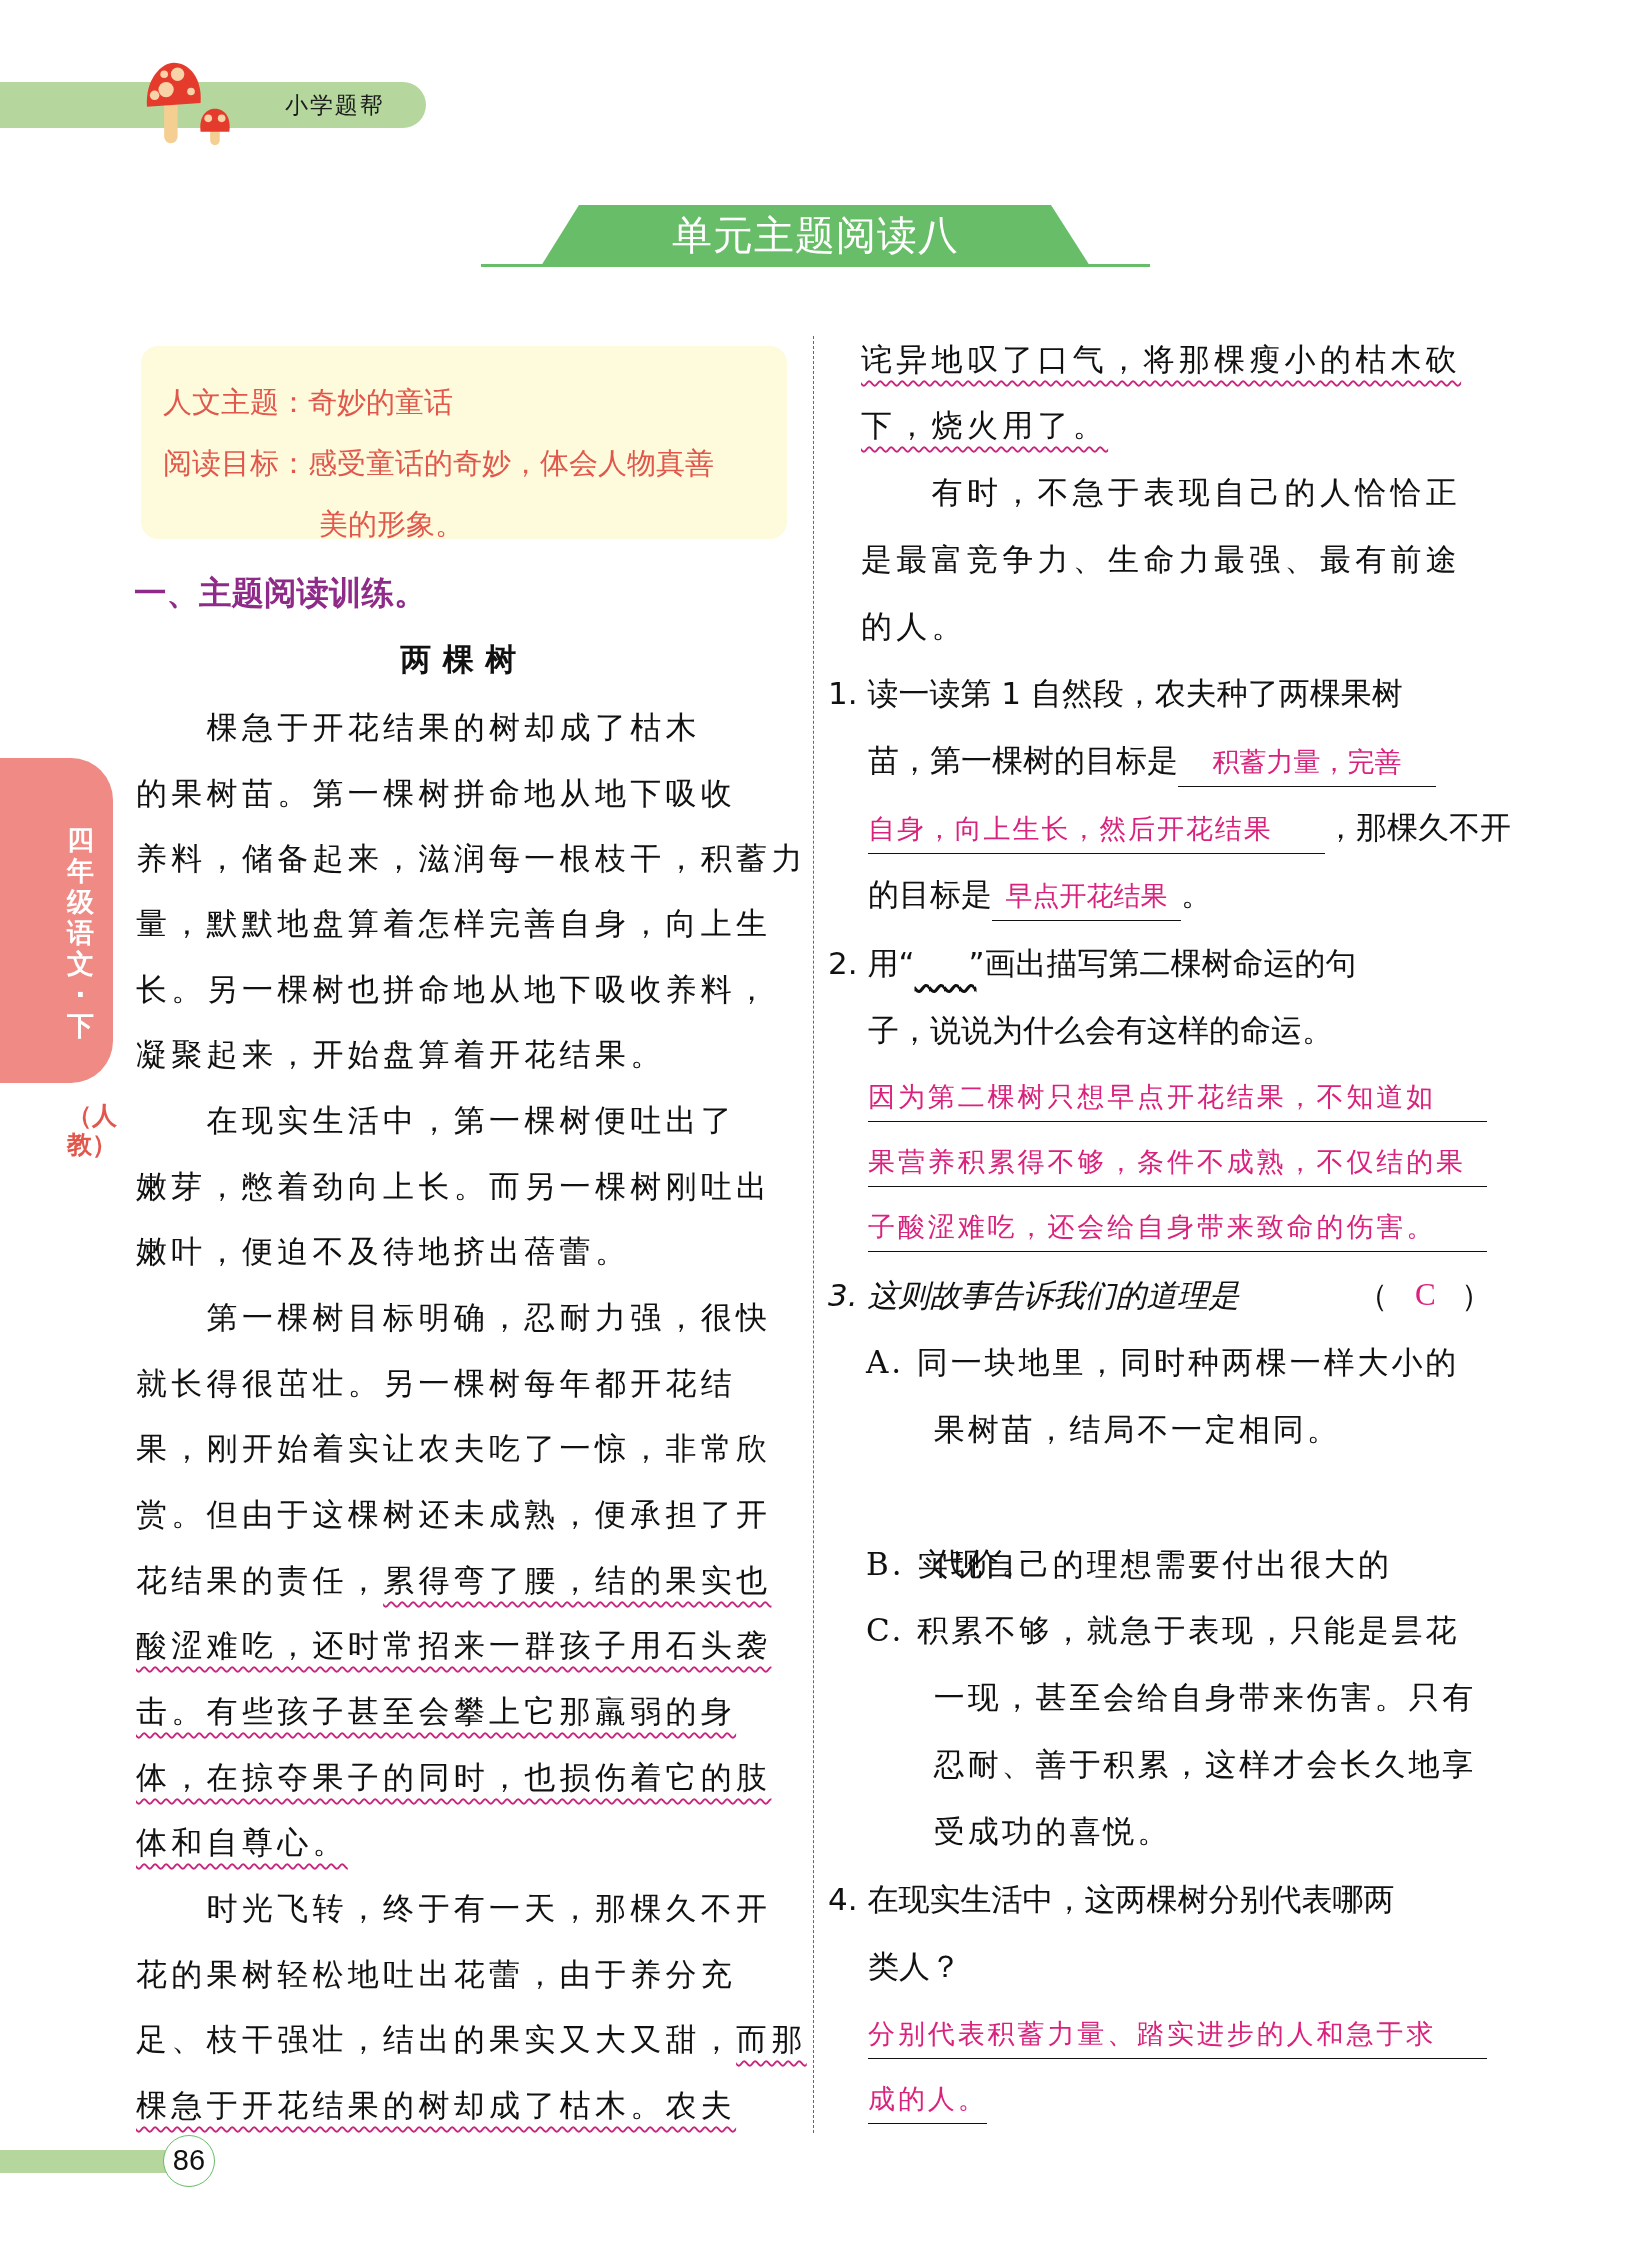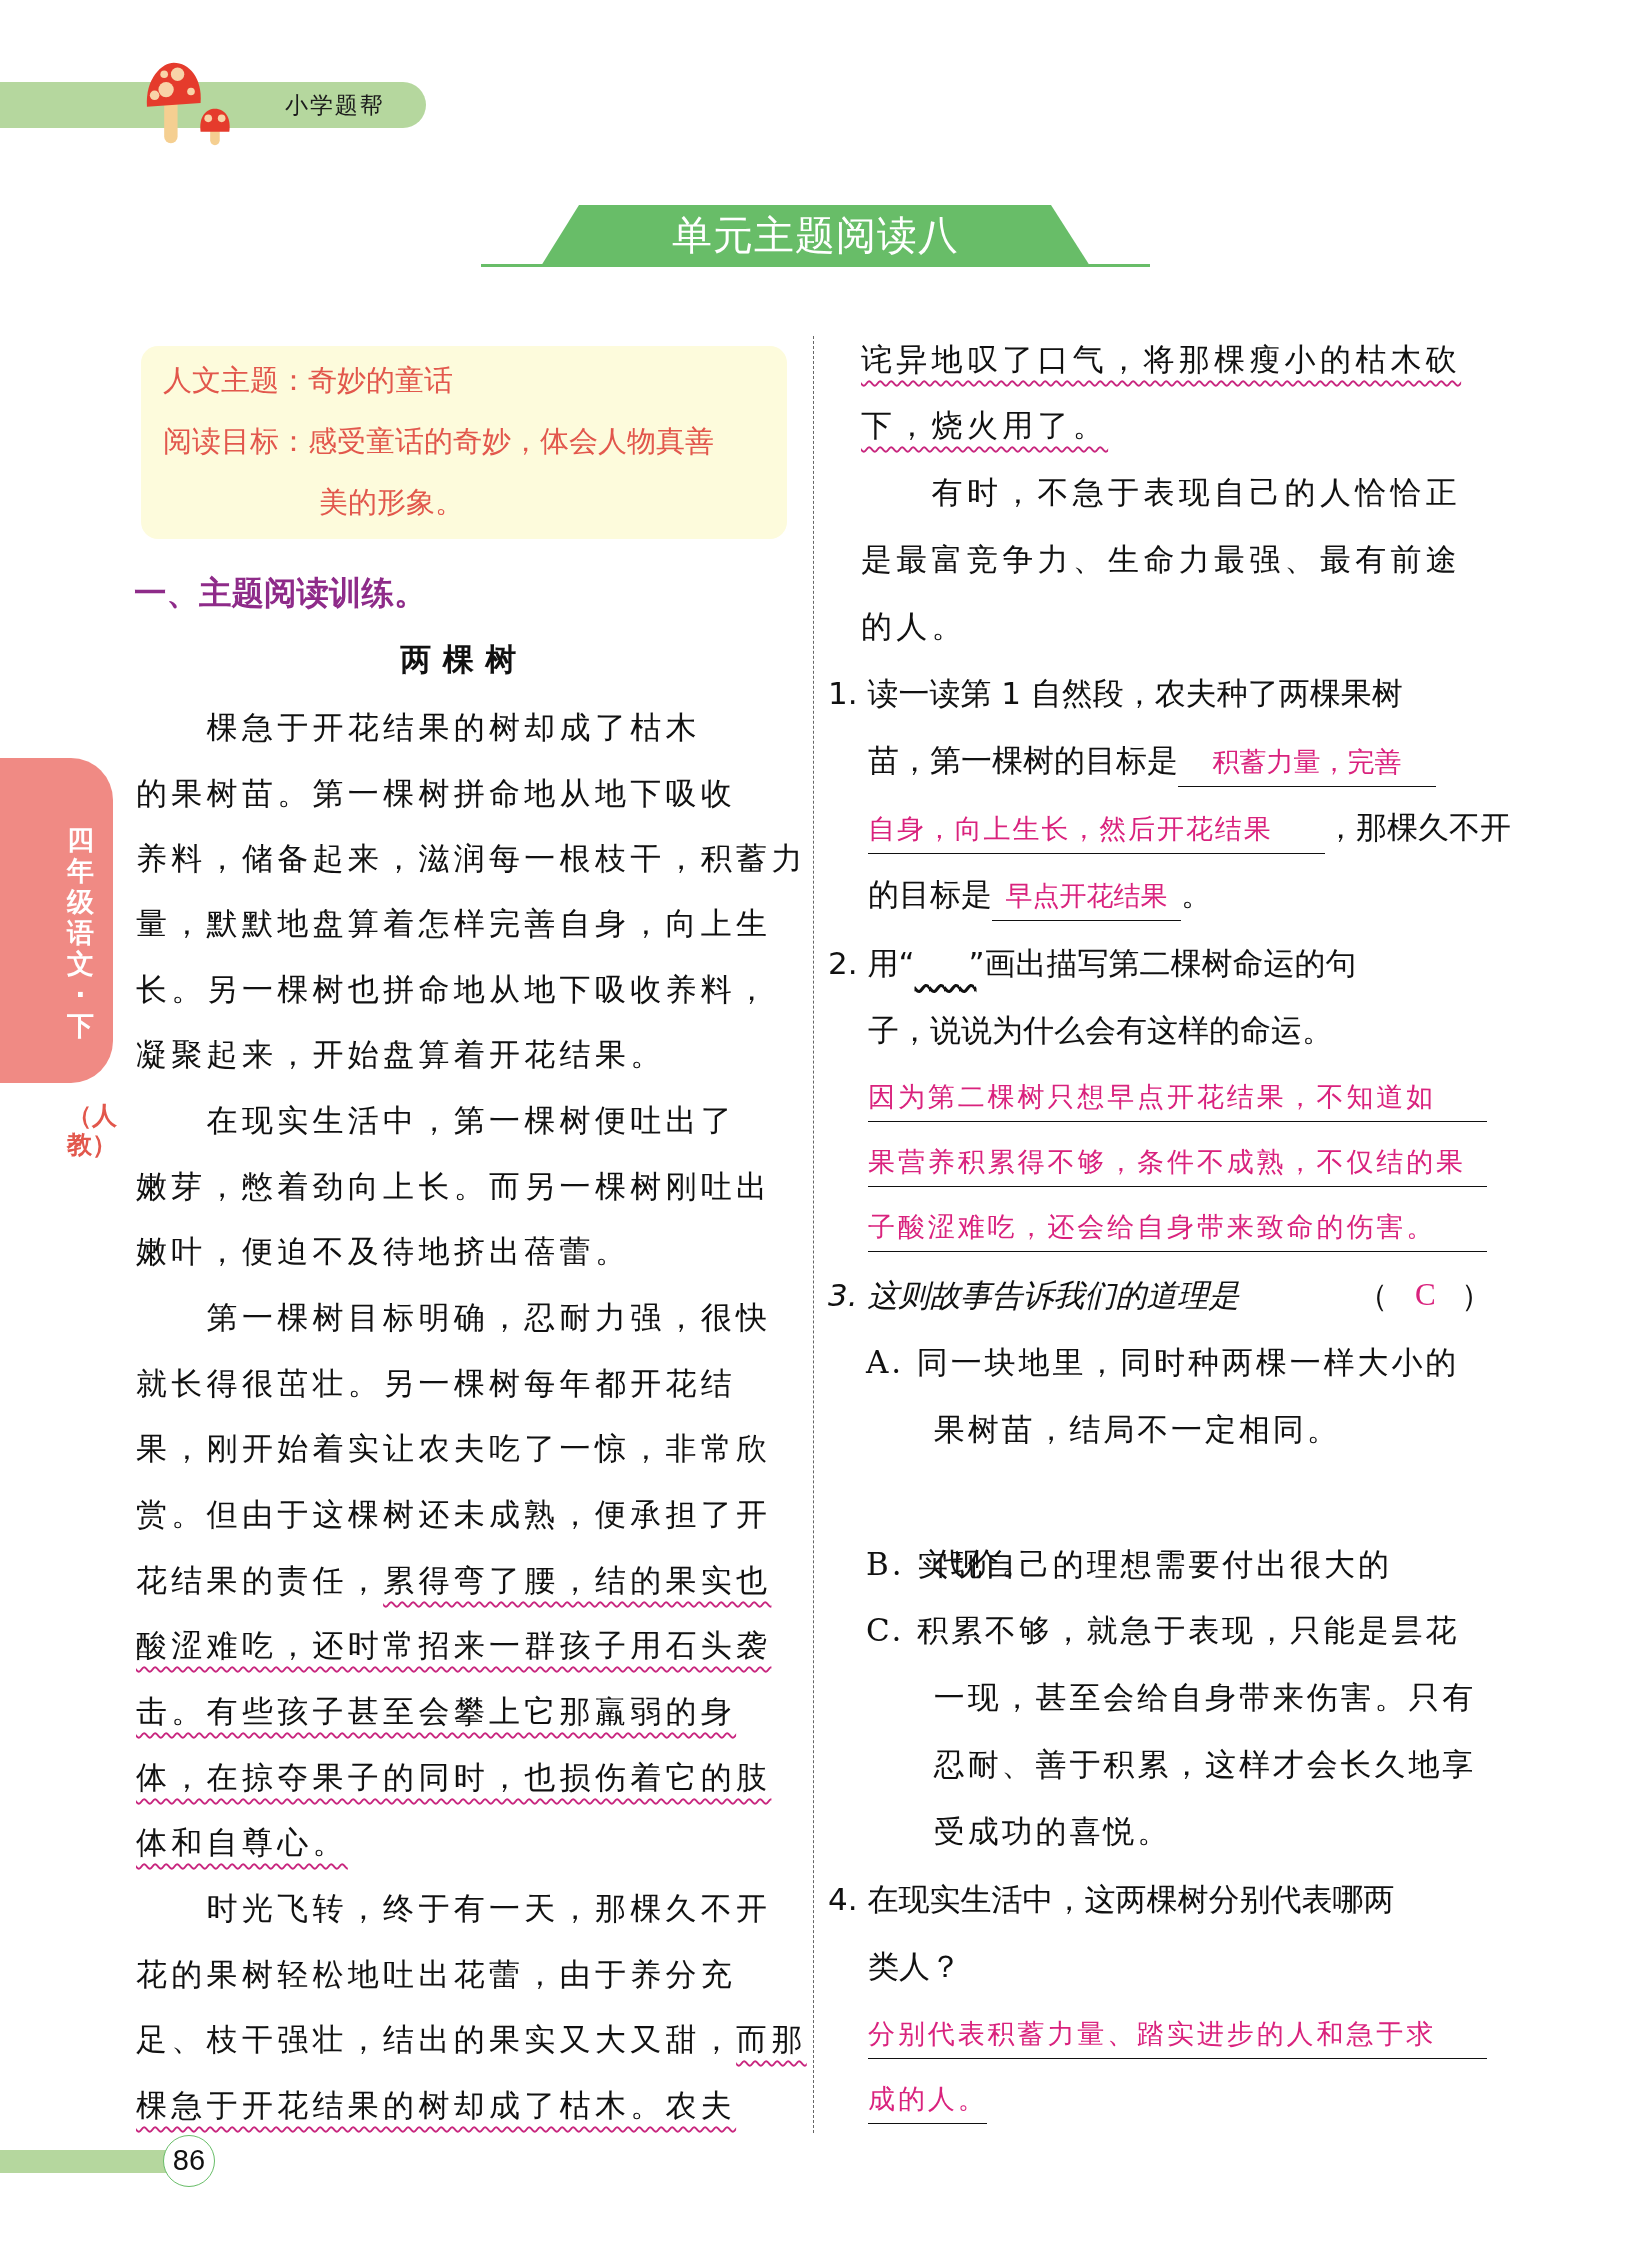--- a/index.html
+++ b/index.html
@@ -13,21 +13,21 @@
 
   
   .title-line { position: absolute; left: 481px; top: 264px; width: 669px; height: 2.9px; background: #68bd68; }
   .title-banner { position: absolute; left: 541px; top: 205px; width: 549px; height: 61px; background: #68bd68;
     clip-path: polygon(38px 0, 510px 0, 549px 61px, 0 61px); border-radius: 17px 17px 0 0; }
   .title-text { position: absolute; left: 541px; top: 205px; width: 549px; height: 71px; line-height: 61px; text-align: center;
     color: #fff; font-family: "DejaVu Sans", sans-serif; font-weight: normal; font-size: 40px; letter-spacing: 1px; }
 
   
   .theme-box { position: absolute; left: 141px; top: 346px; width: 646px; height: 193px; background: #fdfbdc; border-radius: 17px; }
-  .theme-line { position: absolute; font-family: "DejaVu Sans", sans-serif; font-size: 29px; color: #e2574c; white-space: nowrap; }
+  .theme-line { position: absolute; font-family: "DejaVu Sans", sans-serif; font-size: 29px; color: #e2574c; white-space: nowrap; margin-top: 22px; }
 
   
   .side-tab { position: absolute; left: 0; top: 758px; width: 113px; height: 325px; background: #f08a84; border-radius: 0 42px 42px 0; }
   .side-tab-text { position: absolute; left: 65px; top: 824px; width: 31px; color: #fff; font-family: "DejaVu Sans", sans-serif; font-weight: bold; font-size: 27px; line-height: 31px; text-align: center; }
   .side-pub { position: absolute; left: 67px; top: 1101px; width: 31px; color: #e2574c; font-family: "DejaVu Sans", sans-serif; font-weight: bold; font-size: 25px; line-height: 29px; text-align: right; }
 
   
   .sec-heading { position: absolute; left: 134px; top: 572px; font-family: "DejaVu Sans", sans-serif; font-weight: bold; font-size: 32.5px; color: #8e2b89; }
   .story-title { position: absolute; left: 134px; top: 639px; width: 660px; text-align: center; font-family: "DejaVu Sans", sans-serif; font-weight: bold; font-size: 31px; letter-spacing: 11.5px; }
 

